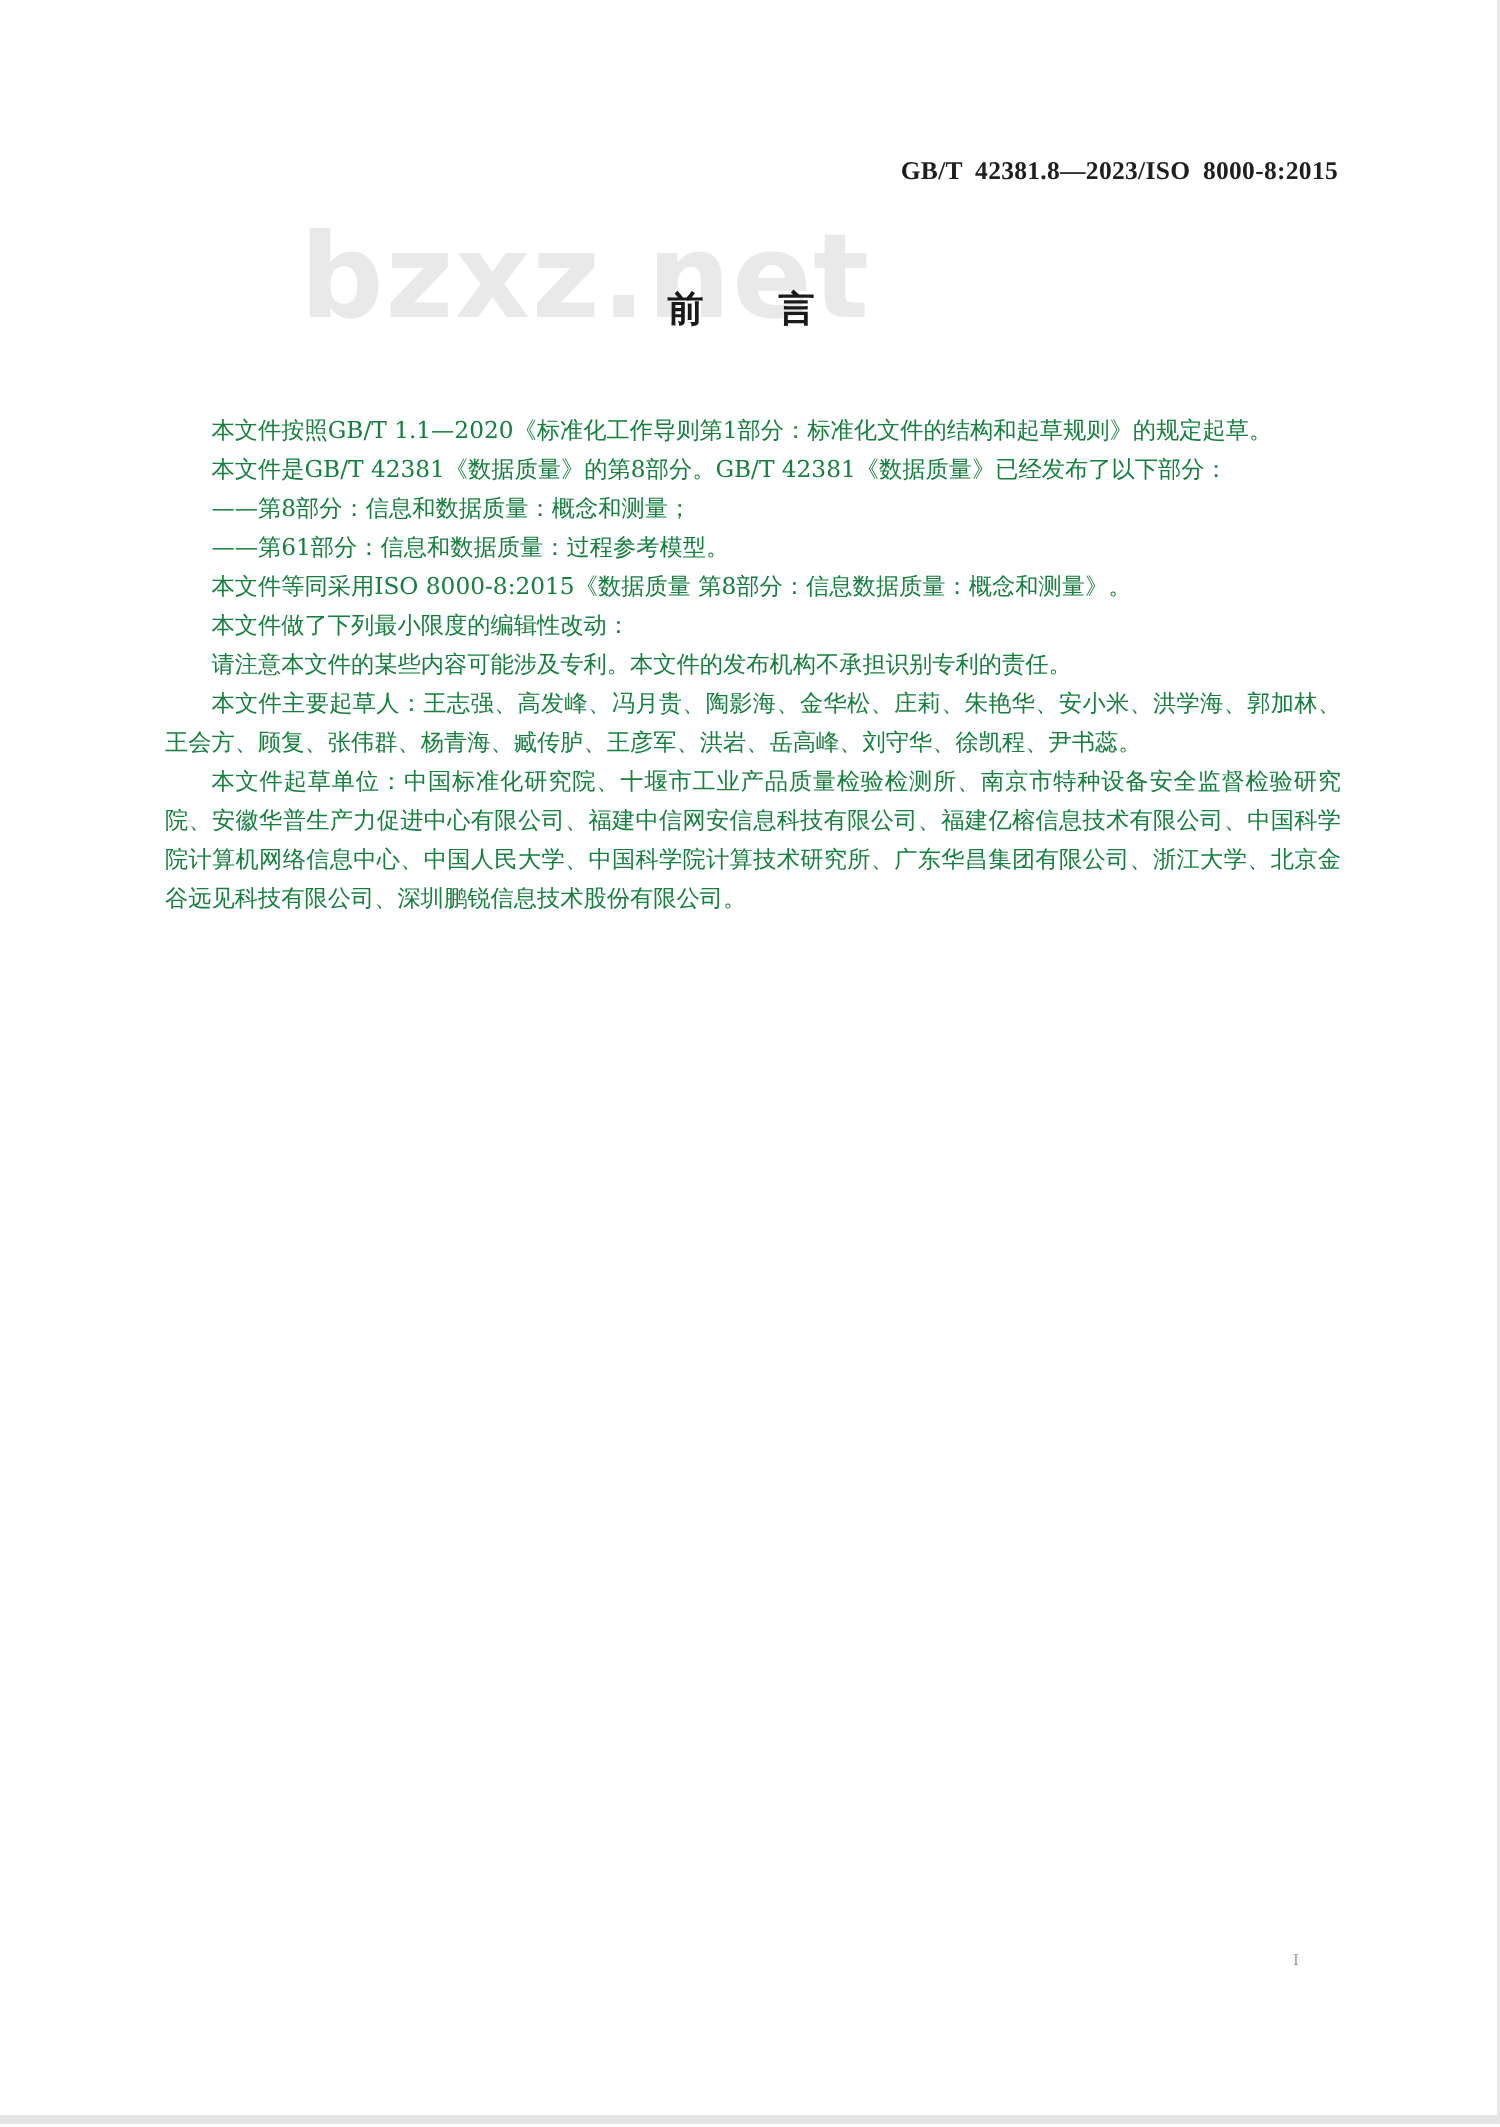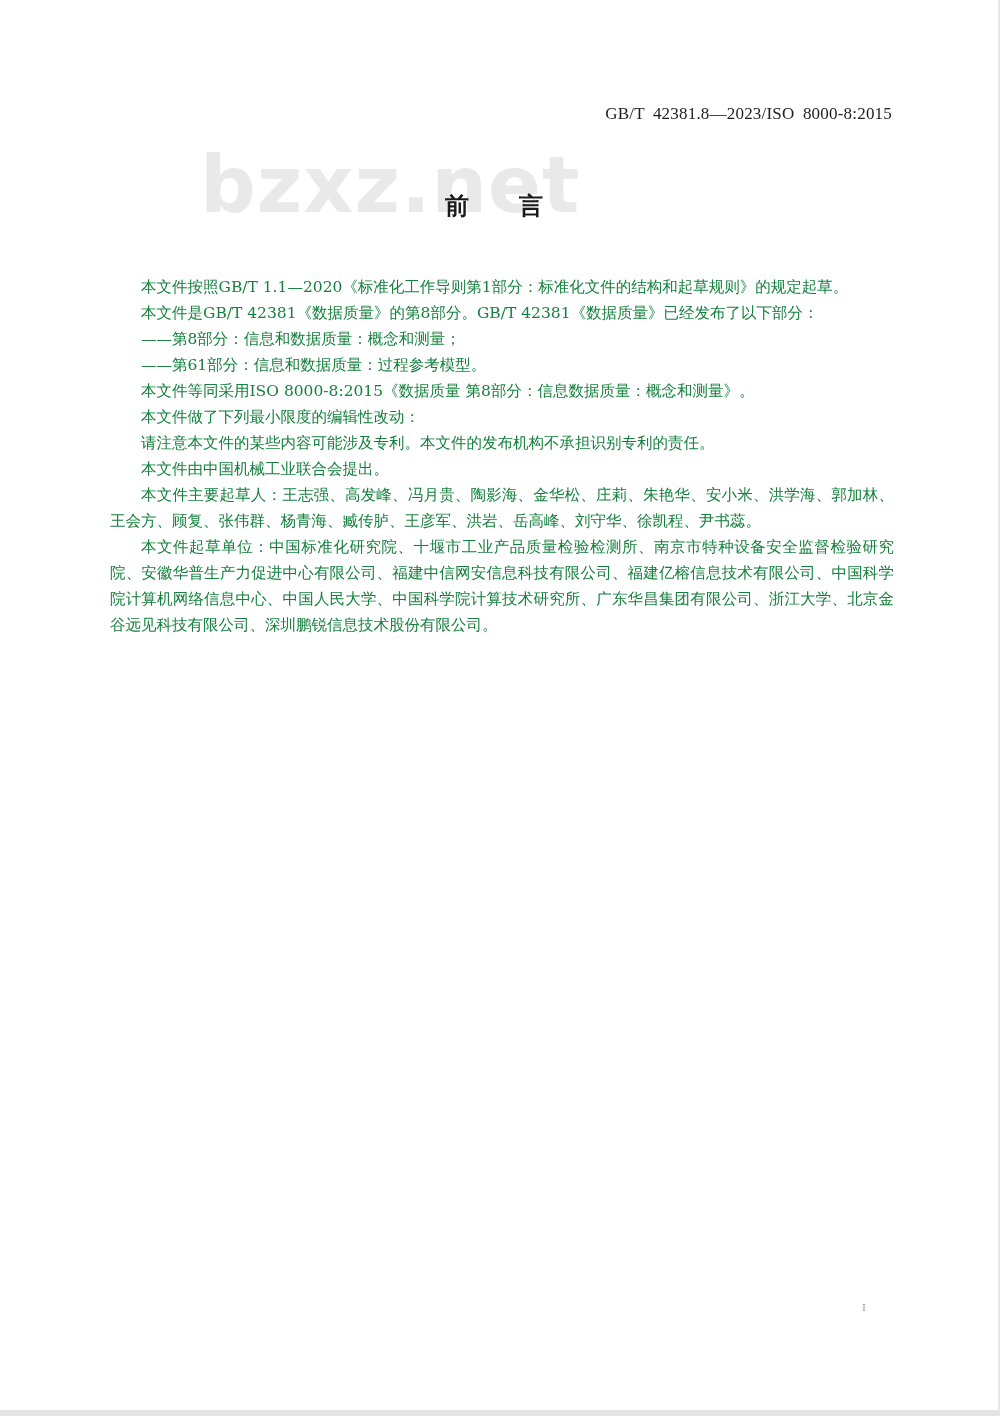--- a/index.html
+++ b/index.html
@@ -22,21 +22,21 @@
       height: 1410px;
       background: #ffffff;
       border-right: 2px solid #e6e6e6;
       border-bottom: 6px solid #e4e4e4;
     }
     .std-code {
       position: absolute;
       top: 104px;
       right: 106px;
       font-family: "Liberation Serif", "DejaVu Serif", serif;
-      font-weight: normal;
+      font-weight: bold;
       font-size: 17px;
       color: #1e1e1e;
       letter-spacing: 0.2px;
       word-spacing: 4px;
     }
     .watermark {
       position: absolute;
       left: 200px;
       top: 128px;
       font-family: "DejaVu Sans", "Liberation Sans", sans-serif;
@@ -96,19 +96,18 @@
   <div class="title">前言</div>
 
   <div class="content">
     <p class="para">本文件按照GB/T 1.1—2020《标准化工作导则第1部分：标准化文件的结构和起草规则》的规定起草。</p>
     <p class="para">本文件是GB/T 42381《数据质量》的第8部分。GB/T 42381《数据质量》已经发布了以下部分：</p>
     <p class="para list">——第8部分：信息和数据质量：概念和测量；</p>
     <p class="para list">——第61部分：信息和数据质量：过程参考模型。</p>
     <p class="para">本文件等同采用ISO 8000-8:2015《数据质量 第8部分：信息数据质量：概念和测量》。</p>
     <p class="para">本文件做了下列最小限度的编辑性改动：</p>
     <p class="para">请注意本文件的某些内容可能涉及专利。本文件的发布机构不承担识别专利的责任。</p>
-    <p class="para">本文件由中国机械工业联合会提出。</p>
     <p class="para">本文件主要起草人：王志强、高发峰、冯月贵、陶影海、金华松、庄莉、朱艳华、安小米、洪学海、郭加林、王会方、顾复、张伟群、杨青海、臧传胪、王彦军、洪岩、岳高峰、刘守华、徐凯程、尹书蕊。</p>
     <p class="para">本文件起草单位：中国标准化研究院、十堰市工业产品质量检验检测所、南京市特种设备安全监督检验研究院、安徽华普生产力促进中心有限公司、福建中信网安信息科技有限公司、福建亿榕信息技术有限公司、中国科学院计算机网络信息中心、中国人民大学、中国科学院计算技术研究所、广东华昌集团有限公司、浙江大学、北京金谷远见科技有限公司、深圳鹏锐信息技术股份有限公司。</p>
   </div>
 
   <div class="page-num">Ⅰ</div>
 </div>
 
 </body></html>

